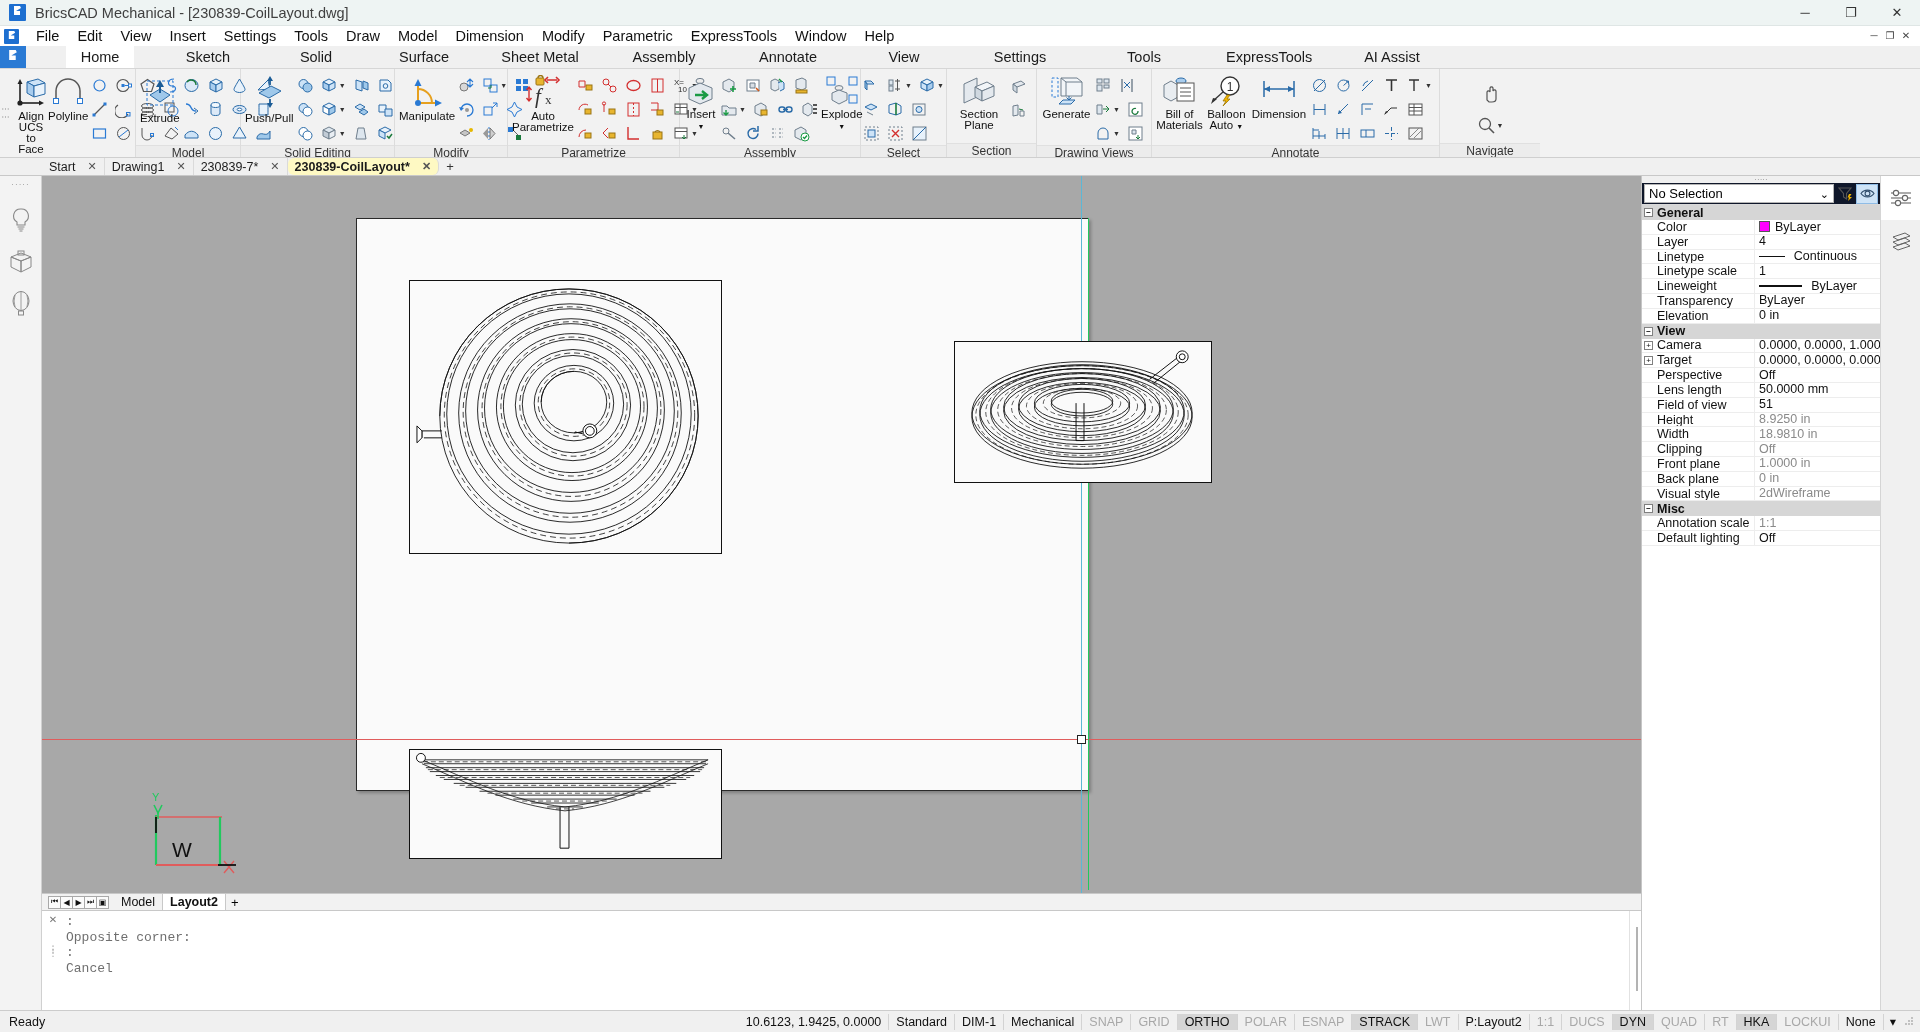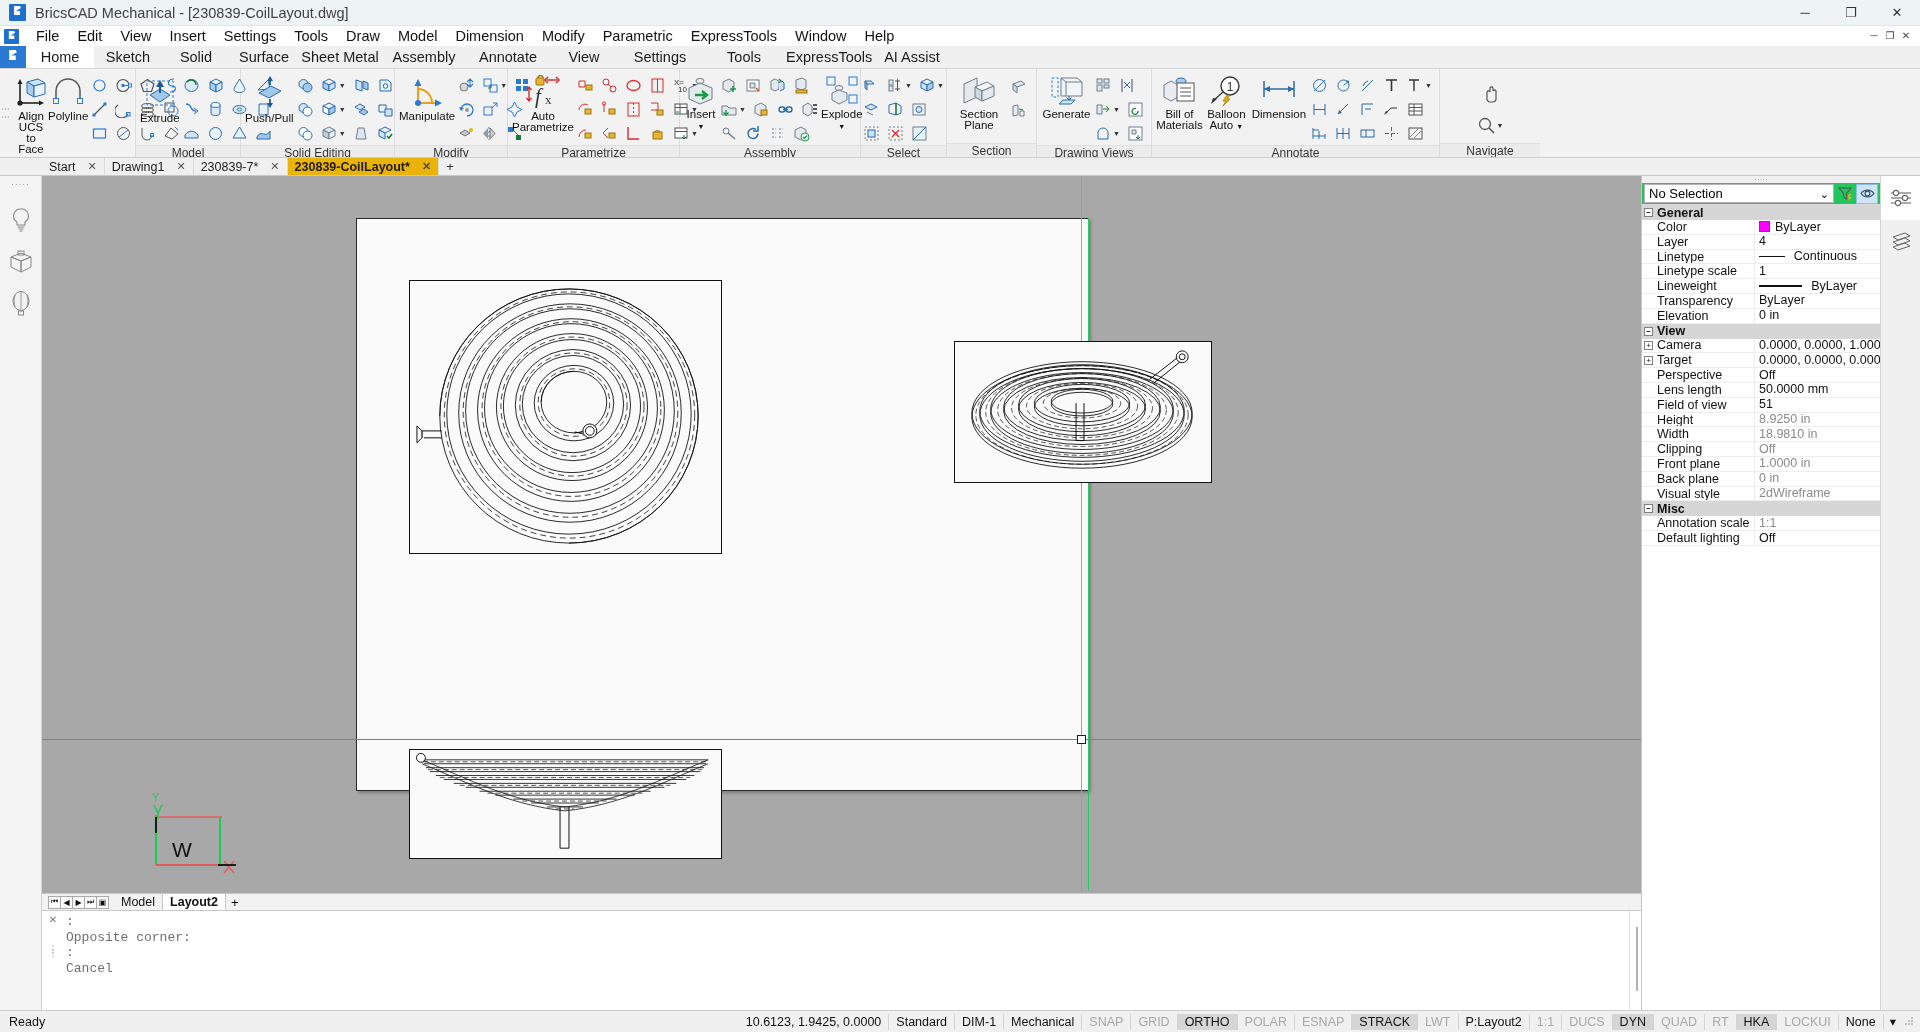--- a/index.html
+++ b/index.html
@@ -38,21 +38,21 @@
     width:15px; height:15px; background:#1d6fd0; color:#fff;
     font-size:10px; line-height:15px; text-align:center; margin-right:8px; border-radius:1px;
   }
   .menu-item { padding:0 9px; font-size:14.5px; color:#111; height:20px; line-height:20px; }
   .menubar-right { margin-left:auto; display:flex; align-items:center; padding-right:6px; }
   .mini-btn { width:16px; height:16px; font-size:10px; line-height:16px; text-align:center; color:#444; }
 
   
   .ribtabs {
     height:34px; background:#f0f0f0; display:flex; align-items:flex-end;
-    flex:0 0 22px; border-bottom:1px solid #d6d6d6; position:relative;
+    flex:0 0 22px; border-bottom:1px solid #d6d6d6; position:relative;gap:40px;
   }
   .rt-logo {
     width:26px; height:22px; background:#2a7ad4; color:#fff;
     font-size:12px; line-height:22px; text-align:center;
   }
   .rt {
     height:22px; line-height:22px; padding:0 0; width:68px; text-align:center;
     font-size:14.5px; color:#1b1b1b;
   }
   .rt.wide { width:84px; }
@@ -94,21 +94,21 @@
 
   
   .doctabs {
     height:18px; background:#f0f0f0; display:flex; align-items:stretch;
     flex:0 0 18px; border-bottom:1px solid #c8c8c8; padding-left:42px;
   }
   .dtab {
     display:flex; align-items:center; padding:0 7px; font-size:12.5px;
     border-right:1px solid #dadada; background:#f0f0f0; color:#1b1b1b;
   }
-  .dtab.active { background:#eab308; font-weight:bold; }
+  .dtab.active { background:#fef9c3; font-weight:bold;border-radius:6px; }
   .dtab .x { margin-left:12px; font-size:11px; color:#555; }
   .dtab-add { display:flex; align-items:center; padding:0 7px; font-size:13px; color:#333; }
 
   
   .main { flex:1; display:flex; min-height:0; position:relative; }
 
   .leftbar {
     width:42px; background:#f3f3f3; border-right:1px solid #d0d0d0;
     display:flex; flex-direction:column; align-items:center; padding-top:4px; flex:0 0 42px;
   }
@@ -162,21 +162,21 @@
     position:absolute; right:0; top:0; bottom:0; width:12px; background:#fff;
     border-left:1px solid #e2e2e2;
   }
   .cmd-thumb { position:absolute; right:3px; top:16px; width:2px; height:64px; background:#b3b3b3; }
 
   
   .rightwrap { width:279px; display:flex; flex:0 0 279px; background:#f0f0f0; }
   .props { flex:1; display:flex; flex-direction:column; border-left:1px solid #c6c6c6; min-width:0; }
   .props-grip { height:7px; text-align:center; font-size:8px; color:#9a9a9a; line-height:7px; background:#f0f0f0;}
   .props-head {
-    height:22px; display:flex; align-items:center; padding:0 2px; background:#22c55e;
+    height:22px; display:flex; align-items:center; padding:0 2px; background:#0f172a;
     border-bottom:1px solid #d9d9d9;
   }
   .sel-combo {
     flex:1; height:19px; border:1px solid #b5b5b5; background:#fff;
     display:flex; align-items:center; padding:0 4px; font-size:13px;
   }
   .sel-combo .cv { flex:1; }
   .hbtn { width:22px; height:20px; display:flex; align-items:center; justify-content:center; }
   .hbtn.on { background:#cfe4f7; border:1px solid #8fbce6; }
   .prop-scroll { flex:1; overflow:hidden; background:#fff; }

